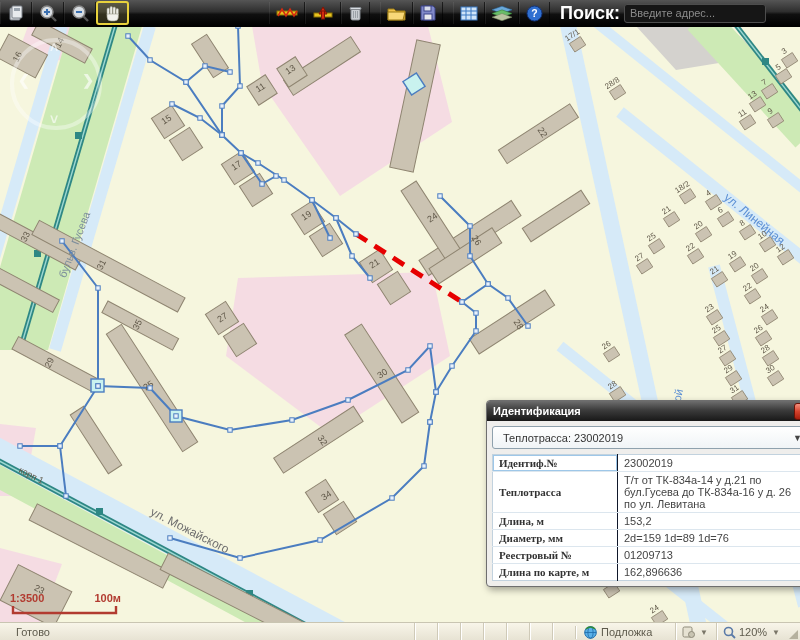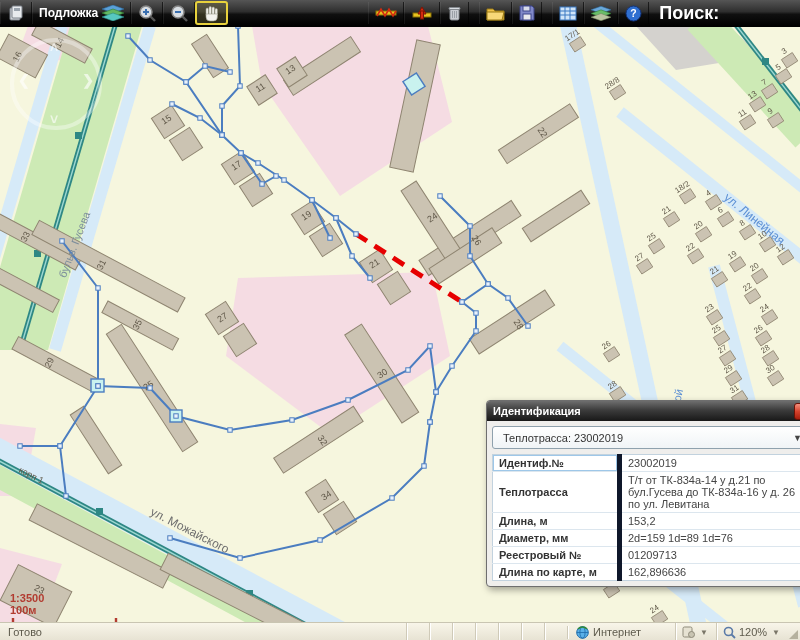--- a/index.html
+++ b/index.html
@@ -28,50 +28,50 @@
   
   .pan-ghost{position:absolute;left:10px;top:12px;width:84px;height:84px;border-radius:50%;
     border:4px solid rgba(255,255,255,.5);opacity:.75;pointer-events:none;}
   .pan-ghost span{position:absolute;color:rgba(255,255,255,.85);font-size:14px;font-weight:bold;}
   .pan-up{left:36px;top:-2px;} .pan-down{left:36px;bottom:-2px;}
   .pan-left{left:4px;top:30px;} .pan-right{right:4px;top:30px;}
 
   
   .scalebar{position:absolute;left:10px;top:566px;width:115px;color:#b23b30;
     font-size:11px;font-weight:bold;pointer-events:none;}
-  .scalebar .nums{display:flex;justify-content:space-between;padding-right:4px;flex-direction:column;}
+  .scalebar .nums{display:flex;justify-content:space-between;padding-right:4px;}
   .scalebar svg{display:block;margin-top:1px;}
 
   
   .popup{position:absolute;left:462px;top:400px;width:331px;z-index:30;
     border:1px solid #6e6e6e;border-radius:4px;background:#efeeec;
     box-shadow:2px 3px 7px rgba(0,0,0,.35);margin-left:24px;}
   .popup-title{height:20px;border-radius:3px 3px 0 0;display:flex;align-items:center;
     background:linear-gradient(#6e6e6e,#3c3c3c 45%,#181818);color:#fff;
     font-size:11px;font-weight:bold;padding:0 6px;position:relative;}
   .popup-close{position:absolute;right:4px;top:2px;width:18px;height:15px;border-radius:3px;
     background:linear-gradient(#f4907e,#d6422c 50%,#a81f0e);border:1px solid #6d1206;
     color:#fff;font-size:10px;font-weight:bold;line-height:13px;text-align:center;cursor:default;}
   .popup-body{padding:5px;}
   .popup-select{height:21px;background:linear-gradient(#fff,#f0f4f6);border:1px solid #8fa1ad;
     border-radius:3px;display:flex;align-items:center;font-size:11px;color:#333;
     padding:0 10px;justify-content:space-between;margin-bottom:5px;}
   .popup-select .caret{color:#444;font-size:9px;}
   .ident-table{width:100%;border-collapse:collapse;background:#fff;
     border:1px solid #c2d2de;font-size:11px;}
   .ident-table td{border-bottom:1px solid #dce6ee;padding:2px 6px;vertical-align:middle;color:#444;}
-  .ident-table td.lbl{width:112px;font-weight:bold;color:#333;border-right:5px solid #0f172a;}
+  .ident-table td.lbl{width:112px;font-weight:bold;color:#333;border-right:1px solid #0f172a;font-family:Liberation Serif, serif;}
   .ident-table tr:last-child td{border-bottom:none;}
   .ident-table tr:first-child td.lbl{box-shadow:inset 0 0 0 1px #9ec7e8;}
 
   
   .statusbar{position:absolute;left:0;top:622px;width:800px;height:18px;
     background:linear-gradient(#f8f5e9,#e6e2d2);border-top:1px solid #c9c5b2;
     display:flex;align-items:center;font-size:11px;color:#5d5a4c;z-index:20;}
-  .sb-status{padding-left:8px;flex:0 0 398px;}
+  .sb-status{padding-left:16px;flex:0 0 398px;}
   .sb-cells{display:flex;height:100%;align-items:stretch;}
   .sb-cells i{width:22px;border-left:1px solid #cfcab8;box-shadow:inset 1px 0 0 #fff;}
   .sb-zone{display:flex;align-items:center;gap:4px;padding:0 8px;border-left:1px solid #cfcab8;
     box-shadow:inset 1px 0 0 #fff;flex:1;}
   .sb-right{display:flex;align-items:center;gap:3px;padding:0 6px;border-left:1px solid #cfcab8;
     box-shadow:inset 1px 0 0 #fff;height:100%;}
   .sb-caret{font-size:8px;color:#7a7668;margin:0 2px;}
   .sb-grip{width:12px;height:100%;position:relative;}
   .sb-grip::before{content:"";position:absolute;right:2px;bottom:2px;width:9px;height:9px;
     background:
@@ -83,28 +83,20 @@
 
 <div class="toolbar">
   <div class="tb-btn">
     <svg width="18" height="18" viewBox="0 0 18 18">
       <rect x="3" y="4" width="10" height="12" rx="1" fill="#cfd3d8" stroke="#7c828a"></rect>
       <rect x="5" y="2" width="10" height="12" rx="1" fill="#e8ebee" stroke="#7c828a"></rect>
       <rect x="7" y="4" width="6" height="3" fill="#9aa3ad"></rect>
     </svg>
   </div>
   <div class="tb-btn">
-    <span>Подложка</span>
-    <svg width="22" height="16" viewBox="0 0 22 16">
-      <polygon points="11,0 22,4 11,8 0,4" fill="#5aa0d8" stroke="#2b6aa0" stroke-width="0.6"></polygon>
-      <polygon points="11,4 22,8 11,12 0,8" fill="#64b864" stroke="#2f7a2f" stroke-width="0.6"></polygon>
-      <polygon points="11,8 22,12 11,16 0,12" fill="#57c8c0" stroke="#2a8a84" stroke-width="0.6"></polygon>
-    </svg>
-  </div>
-  <div class="tb-btn">
     <svg width="18" height="18" viewBox="0 0 18 18">
       <circle cx="8" cy="8" r="6" fill="#d9dee3" stroke="#888" stroke-width="1.5"></circle>
       <line x1="12.5" y1="12.5" x2="17" y2="17" stroke="#555" stroke-width="2.4"></line>
       <line x1="5" y1="8" x2="11" y2="8" stroke="#3a6fb0" stroke-width="2"></line>
       <line x1="8" y1="5" x2="8" y2="11" stroke="#3a6fb0" stroke-width="2"></line>
     </svg>
   </div>
   <div class="tb-btn">
     <svg width="18" height="18" viewBox="0 0 18 18">
       <circle cx="8" cy="8" r="6" fill="#d9dee3" stroke="#888" stroke-width="1.5"></circle>
@@ -184,20 +176,21 @@
     </svg>
   </div>
   <div class="tb-btn">
     <svg width="17" height="17" viewBox="0 0 17 17">
       <circle cx="8.5" cy="8.5" r="7.5" fill="#2f6fd0" stroke="#12337a"></circle>
       <text x="8.5" y="12.2" text-anchor="middle" font-size="10.5" font-weight="bold" fill="#fff" font-family="Liberation Sans, sans-serif">?</text>
     </svg>
   </div>
 
   <span class="tb-label">Поиск:</span>
+  <input class="tb-search" type="text" placeholder="Введите адрес..." style="">
 </div>
 
 <div class="map-wrap">
 <svg width="800" height="596" viewBox="0 0 800 596">
 
   <rect x="0" y="0" width="800" height="596" fill="#f6f6de"></rect>
 
   <g fill="#f5dce3">
     <polygon points="252,0 428,0 452,96 340,170 262,58"></polygon>
     <polygon points="238,252 432,246 450,330 330,408 226,330"></polygon>
@@ -645,21 +638,21 @@
       <i></i>
       <i></i>
   </div>
   <div class="sb-zone">
     <svg width="13" height="13" viewBox="0 0 13 13">
       <circle cx="6.5" cy="6.5" r="5.8" fill="#5ab0e8" stroke="#1d6aa8"></circle>
       <ellipse cx="6.5" cy="6.5" rx="2.6" ry="5.8" fill="none" stroke="#1d6aa8" stroke-width="0.8"></ellipse>
       <line x1="0.7" y1="6.5" x2="12.3" y2="6.5" stroke="#1d6aa8" stroke-width="0.8"></line>
       <path d="M2 3 a6 6 0 0 1 9 0" fill="none" stroke="#2f8a3a" stroke-width="1.6"></path>
     </svg>
-    <span>Интернет</span>
+    <span>Подложка</span>
   </div>
   <div class="sb-right">
     <svg width="13" height="12" viewBox="0 0 13 12">
       <rect x="1" y="1" width="9" height="10" rx="1.5" fill="#e6e2d2" stroke="#8f8b7a"></rect>
       <circle cx="9.5" cy="8.5" r="3" fill="#c8c4b2" stroke="#8f8b7a"></circle>
     </svg>
     <span class="sb-caret">▼</span>
   </div>
   <div class="sb-right">
     <svg width="13" height="13" viewBox="0 0 13 13">

